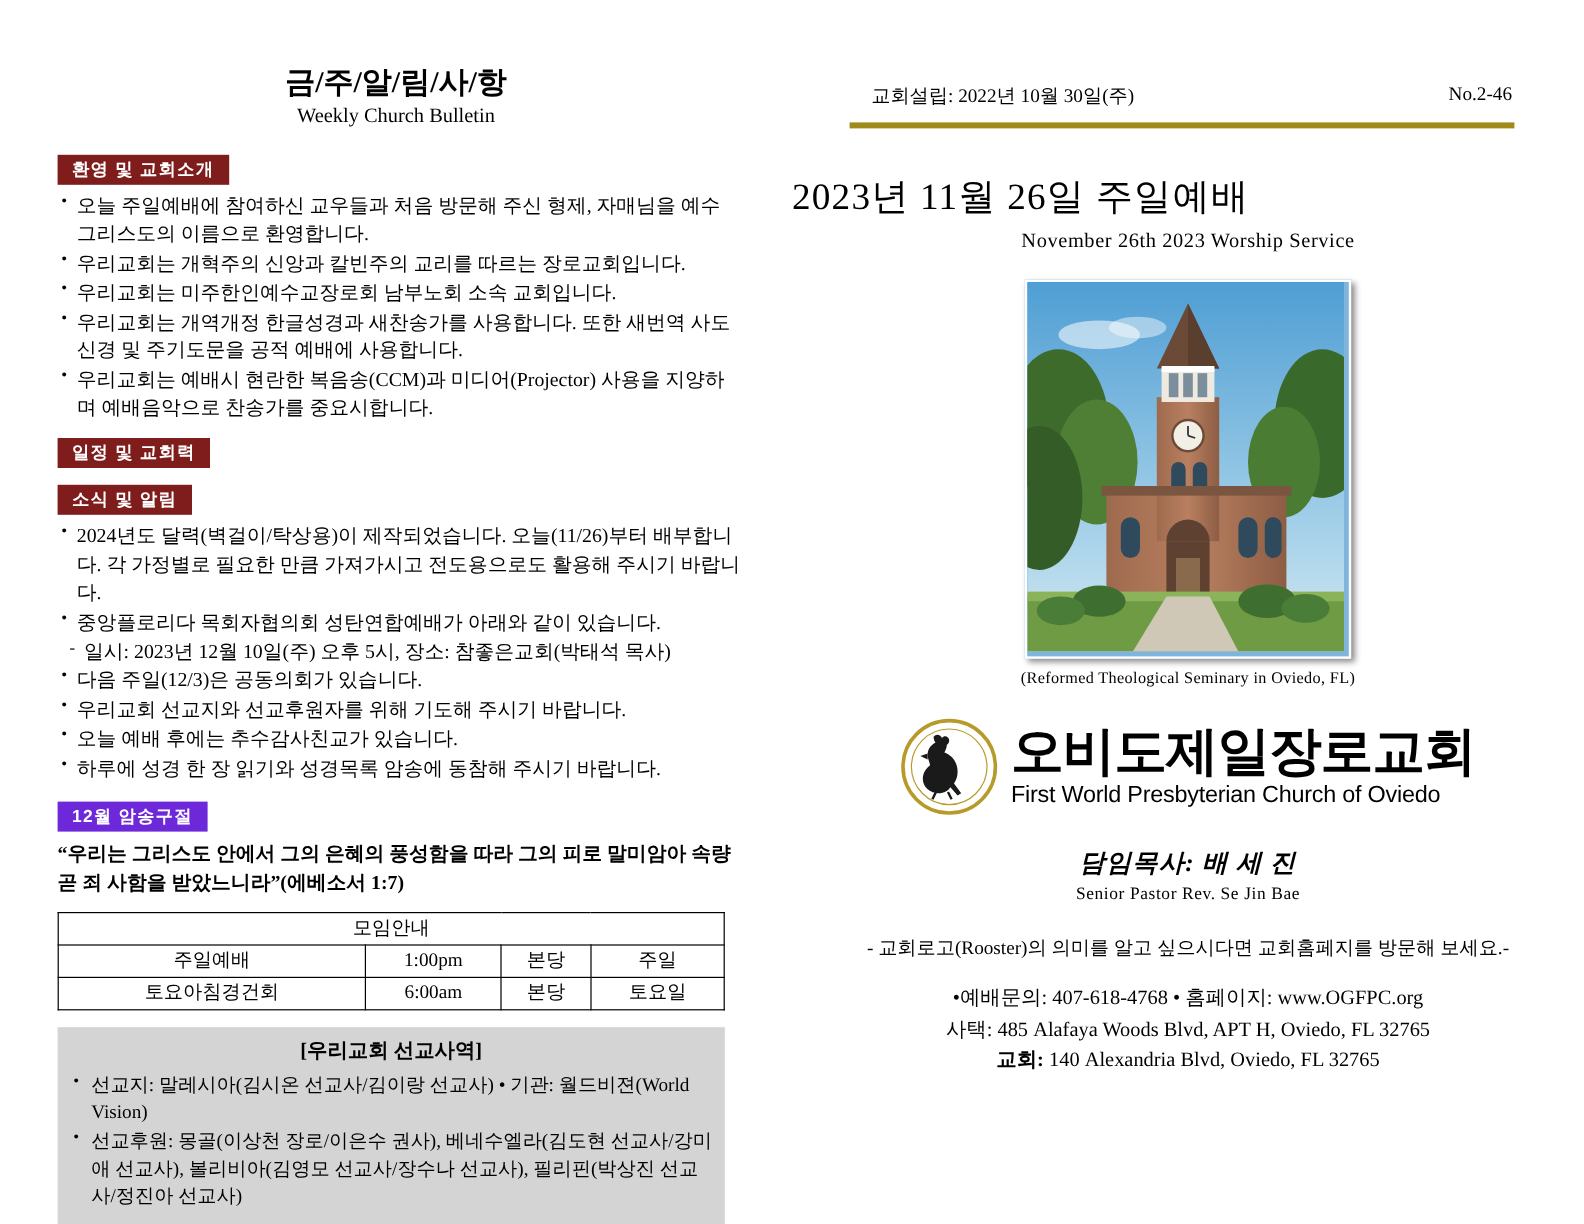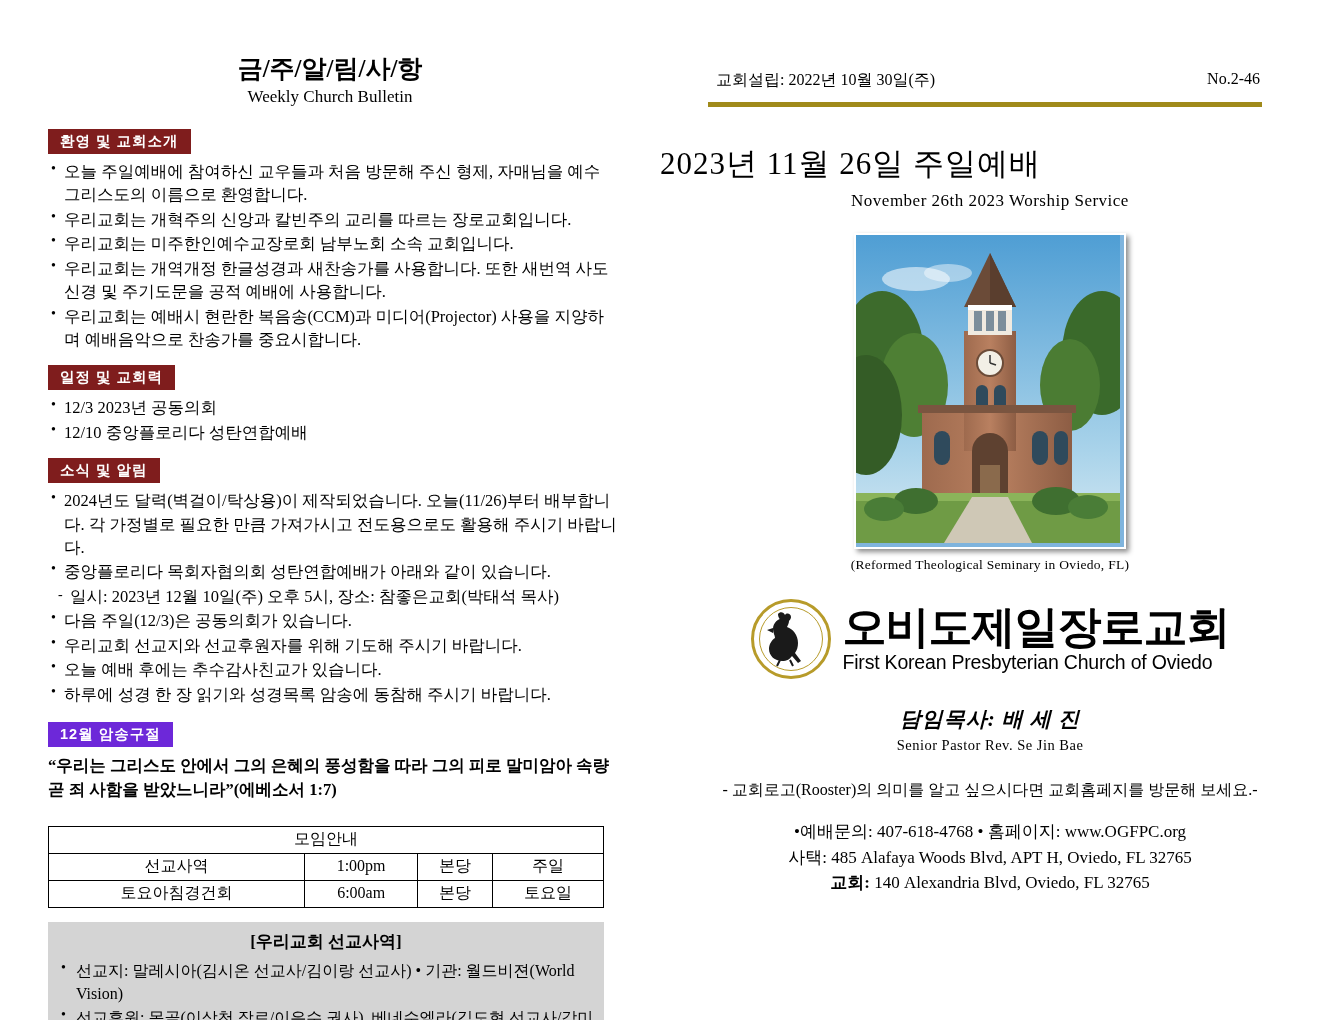--- a/index.html
+++ b/index.html
@@ -89,21 +89,21 @@
     top: 0px;
   }
   .verse {
     margin-top: 7px;
     font-size: 16.5px;
     font-weight: bold;
     line-height: 1.45;
   }
   
   .mtg-table {
-    margin: 24px 0 0 48px;
+    margin: 12px 0 0 48px;
     width: 556px;
     border-collapse: collapse;
     font-size: 16px;
   }
   .mtg-table td, .mtg-table th {
     border: 1px solid #000;
     text-align: center;
     padding: 2px 0 3px 0;
     font-weight: normal;
   }
@@ -137,21 +137,21 @@
     top: 0;
     width: 660px;
     height: 1020px;
   }
   .top-meta {
     position: relative;
     margin: 70px 60px 0 48px;
     font-size: 16px;
     height: 24px;
   }
-  .top-meta .founded { position: absolute; left: 8px; top: 0; }
+  .top-meta .founded { position: absolute; left: 18px; top: 0; }
   .top-meta .issue { position: absolute; right: 0; top: 0; }
   .gold-rule {
     margin: 8px 58px 0 48px;
     height: 5px;
     background: #a08a1a;
   }
   .service-date {
     margin-top: 36px;
     font-size: 31px;
     letter-spacing: 1px;
@@ -263,26 +263,20 @@
           <li>우리교회는 개혁주의 신앙과 칼빈주의 교리를 따르는 장로교회입니다.</li>
           <li>우리교회는 미주한인예수교장로회 남부노회 소속 교회입니다.</li>
           <li>우리교회는 개역개정 한글성경과 새찬송가를 사용합니다. 또한 새번역 사도신경 및 주기도문을 공적 예배에 사용합니다.</li>
           <li>우리교회는 예배시 현란한 복음송(CCM)과 미디어(Projector) 사용을 지양하며 예배음악으로 찬송가를 중요시합니다.</li>
         </ul>
       </div>
     </div>
 
     <div class="section" style="margin-top:14px;">
       <div class="sec-head blue">일정 및 교회력</div>
-      <div class="sec-body">
-        <ul class="bul">
-          <li>12/3 2023년 공동의회</li>
-          <li>12/10 중앙플로리다 성탄연합예배</li>
-        </ul>
-      </div>
     </div>
 
     <div class="section" style="margin-top:14px;">
       <div class="sec-head blue">소식 및 알림</div>
       <div class="sec-body">
         <ul class="bul">
           <li>2024년도 달력(벽걸이/탁상용)이 제작되었습니다. 오늘(11/26)부터 배부합니다. 각 가정별로 필요한 만큼 가져가시고 전도용으로도 활용해 주시기 바랍니다.</li>
           <li>중앙플로리다 목회자협의회 성탄연합예배가 아래와 같이 있습니다.</li>
           <li class="nodot">일시: 2023년 12월 10일(주) 오후 5시, 장소: 참좋은교회(박태석 목사)</li>
           <li>다음 주일(12/3)은 공동의회가 있습니다.</li>
@@ -297,21 +291,21 @@
       <div class="sec-head orange">12월 암송구절</div>
       <div class="verse">“우리는 그리스도 안에서 그의 은혜의 풍성함을 따라 그의 피로 말미암아 속량 곧 죄 사함을 받았느니라”(에베소서 1:7)</div>
     </div>
 
     <table class="mtg-table">
       <tbody>
           <tr class="title-row">
         <td colspan="4">모임안내</td>
       </tr>
       <tr>
-        <td>선교사역</td>
+        <td>주일예배</td>
         <td>1:00pm</td>
         <td>본당</td>
         <td>주일</td>
       </tr>
       <tr>
         <td>토요아침경건회</td>
         <td>6:00am</td>
         <td>본당</td>
         <td>토요일</td>
       </tr>
@@ -413,21 +407,21 @@
         <div class="inner"></div>
         <svg width="68" height="68" viewBox="0 0 68 68" style="position:absolute;left:0;top:0;">
           <path d="M30 16 c-6 0 -11 5 -11 11 c0 4 2 6 2 9 c-3 2 -6 6 -6 11 c0 7 6 12 13 12 c5 0 8 -2 10 -5 l6 7 l3 -2 l-6 -8 c2 -3 3 -6 3 -10 c0 -8 -5 -14 -11 -16 c1 -2 2 -4 2 -6 c0 -2 -2 -3 -5 -3 z" fill="#1a1a1a"></path>
           <path d="M24 12 c2 -3 6 -2 7 1 c2 -3 6 -1 6 2 c0 3 -3 5 -6 5 c-4 0 -7 -4 -7 -8 z" fill="#1a1a1a"></path>
           <path d="M19 26 l-6 2 l6 3 z" fill="#1a1a1a"></path>
           <path d="M26 58 l-3 6 M36 58 l3 6" stroke="#1a1a1a" stroke-width="2" fill="none"></path>
         </svg>
       </div>
       <div class="logo-text">
         <div class="kr">오비도제일장로교회</div>
-        <div class="en">First Korean Presbyterian Church of Oviedo</div>
+        <div class="en">First World Presbyterian Church of Oviedo</div>
       </div>
     </div>
 
     <div class="pastor">담임목사: 배 세 진</div>
     <div class="pastor-en">Senior Pastor  Rev. Se Jin Bae</div>
 
     <div class="rooster-note">- 교회로고(Rooster)의 의미를 알고 싶으시다면 교회홈페지를 방문해 보세요.-</div>
 
     <div class="contact">
       <div class="line1">•예배문의:  407-618-4768   •  홈페이지:  www.OGFPC.org</div>

